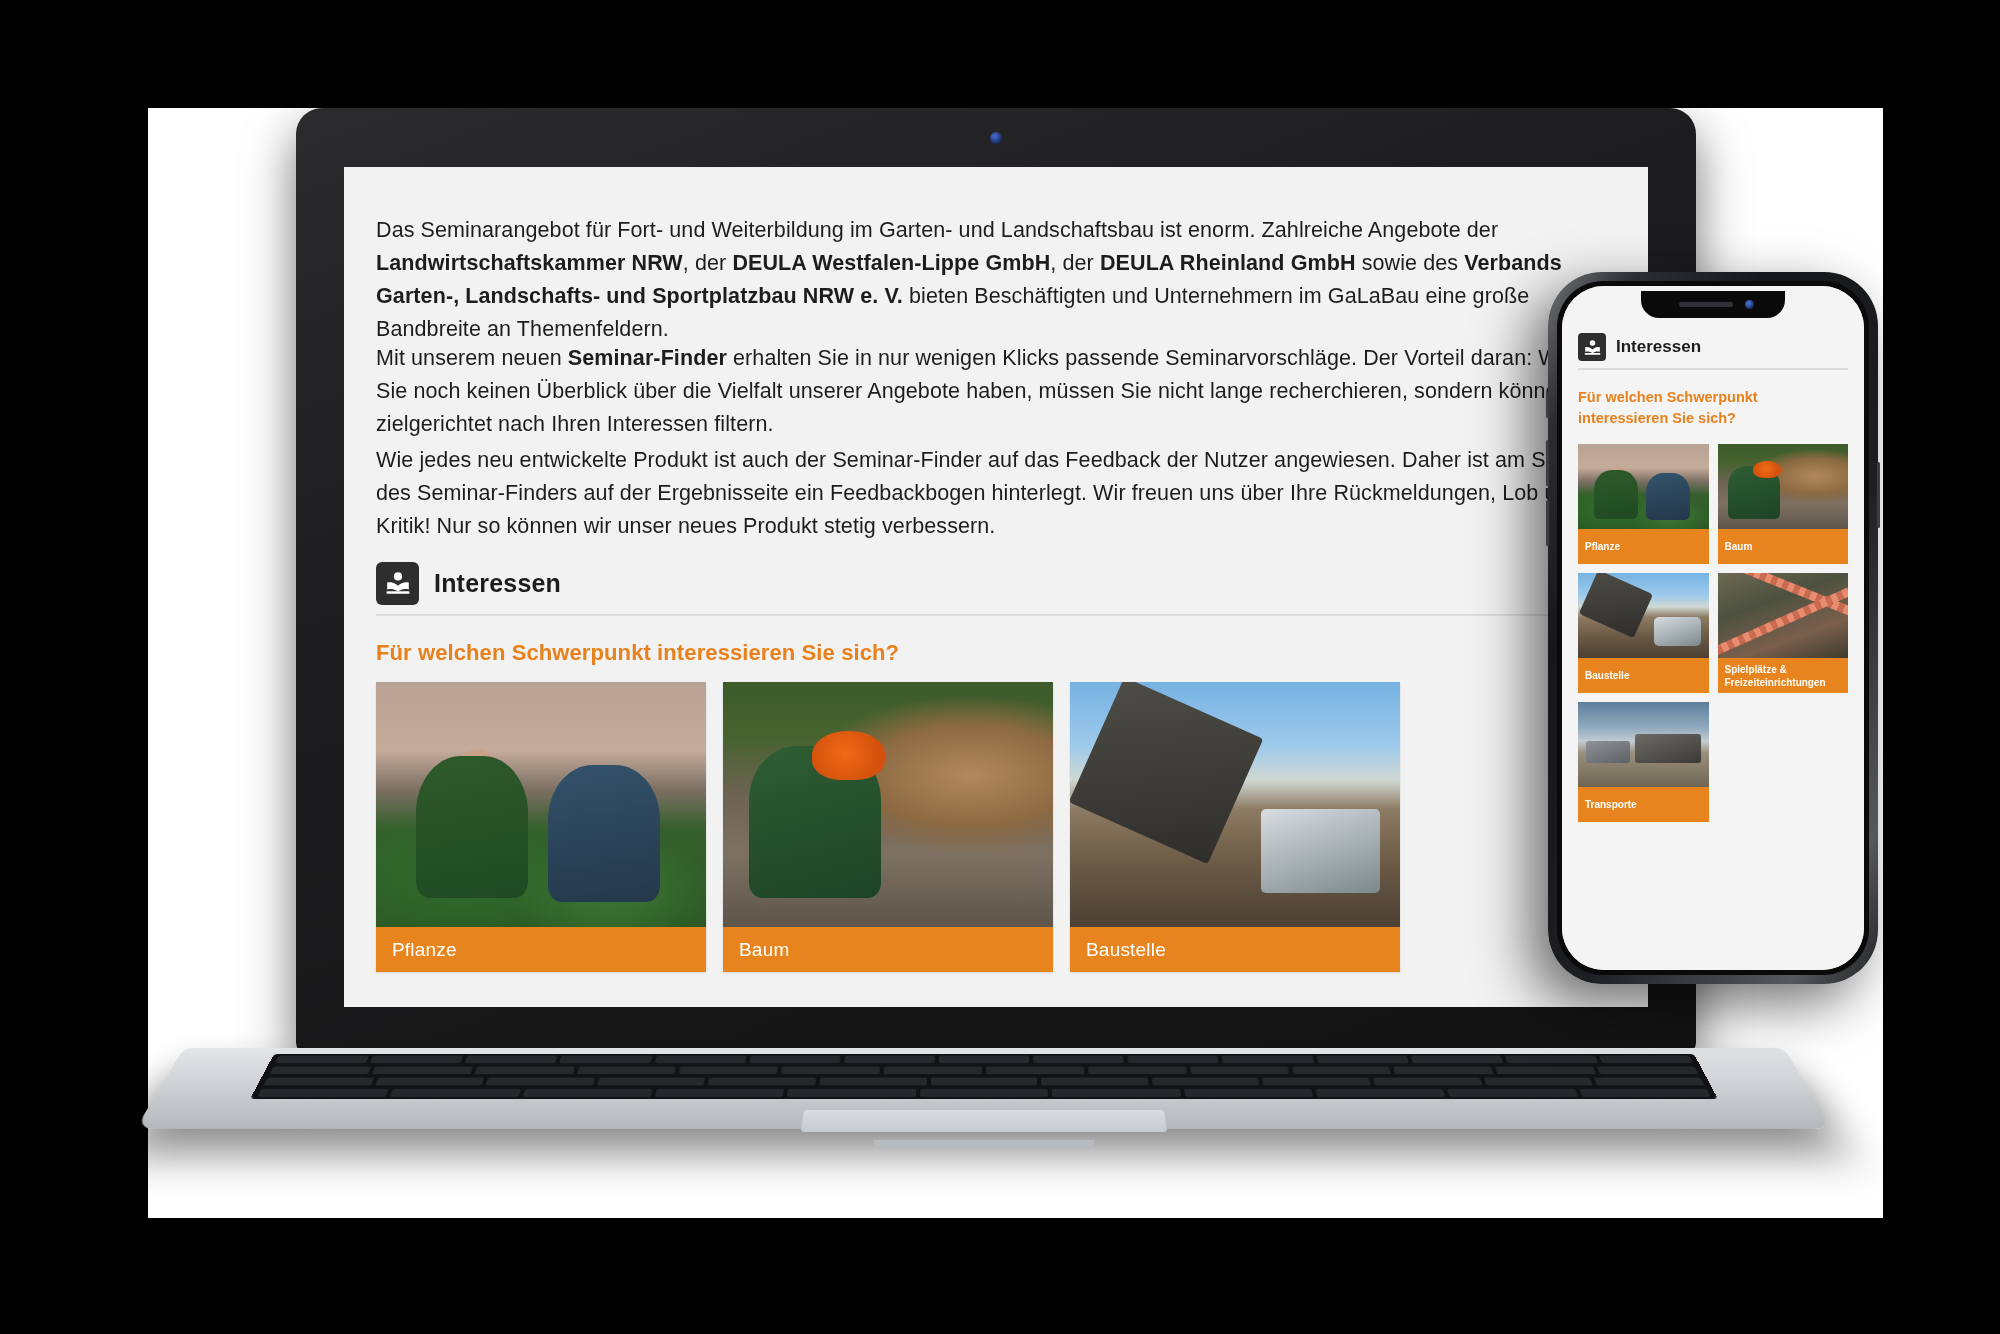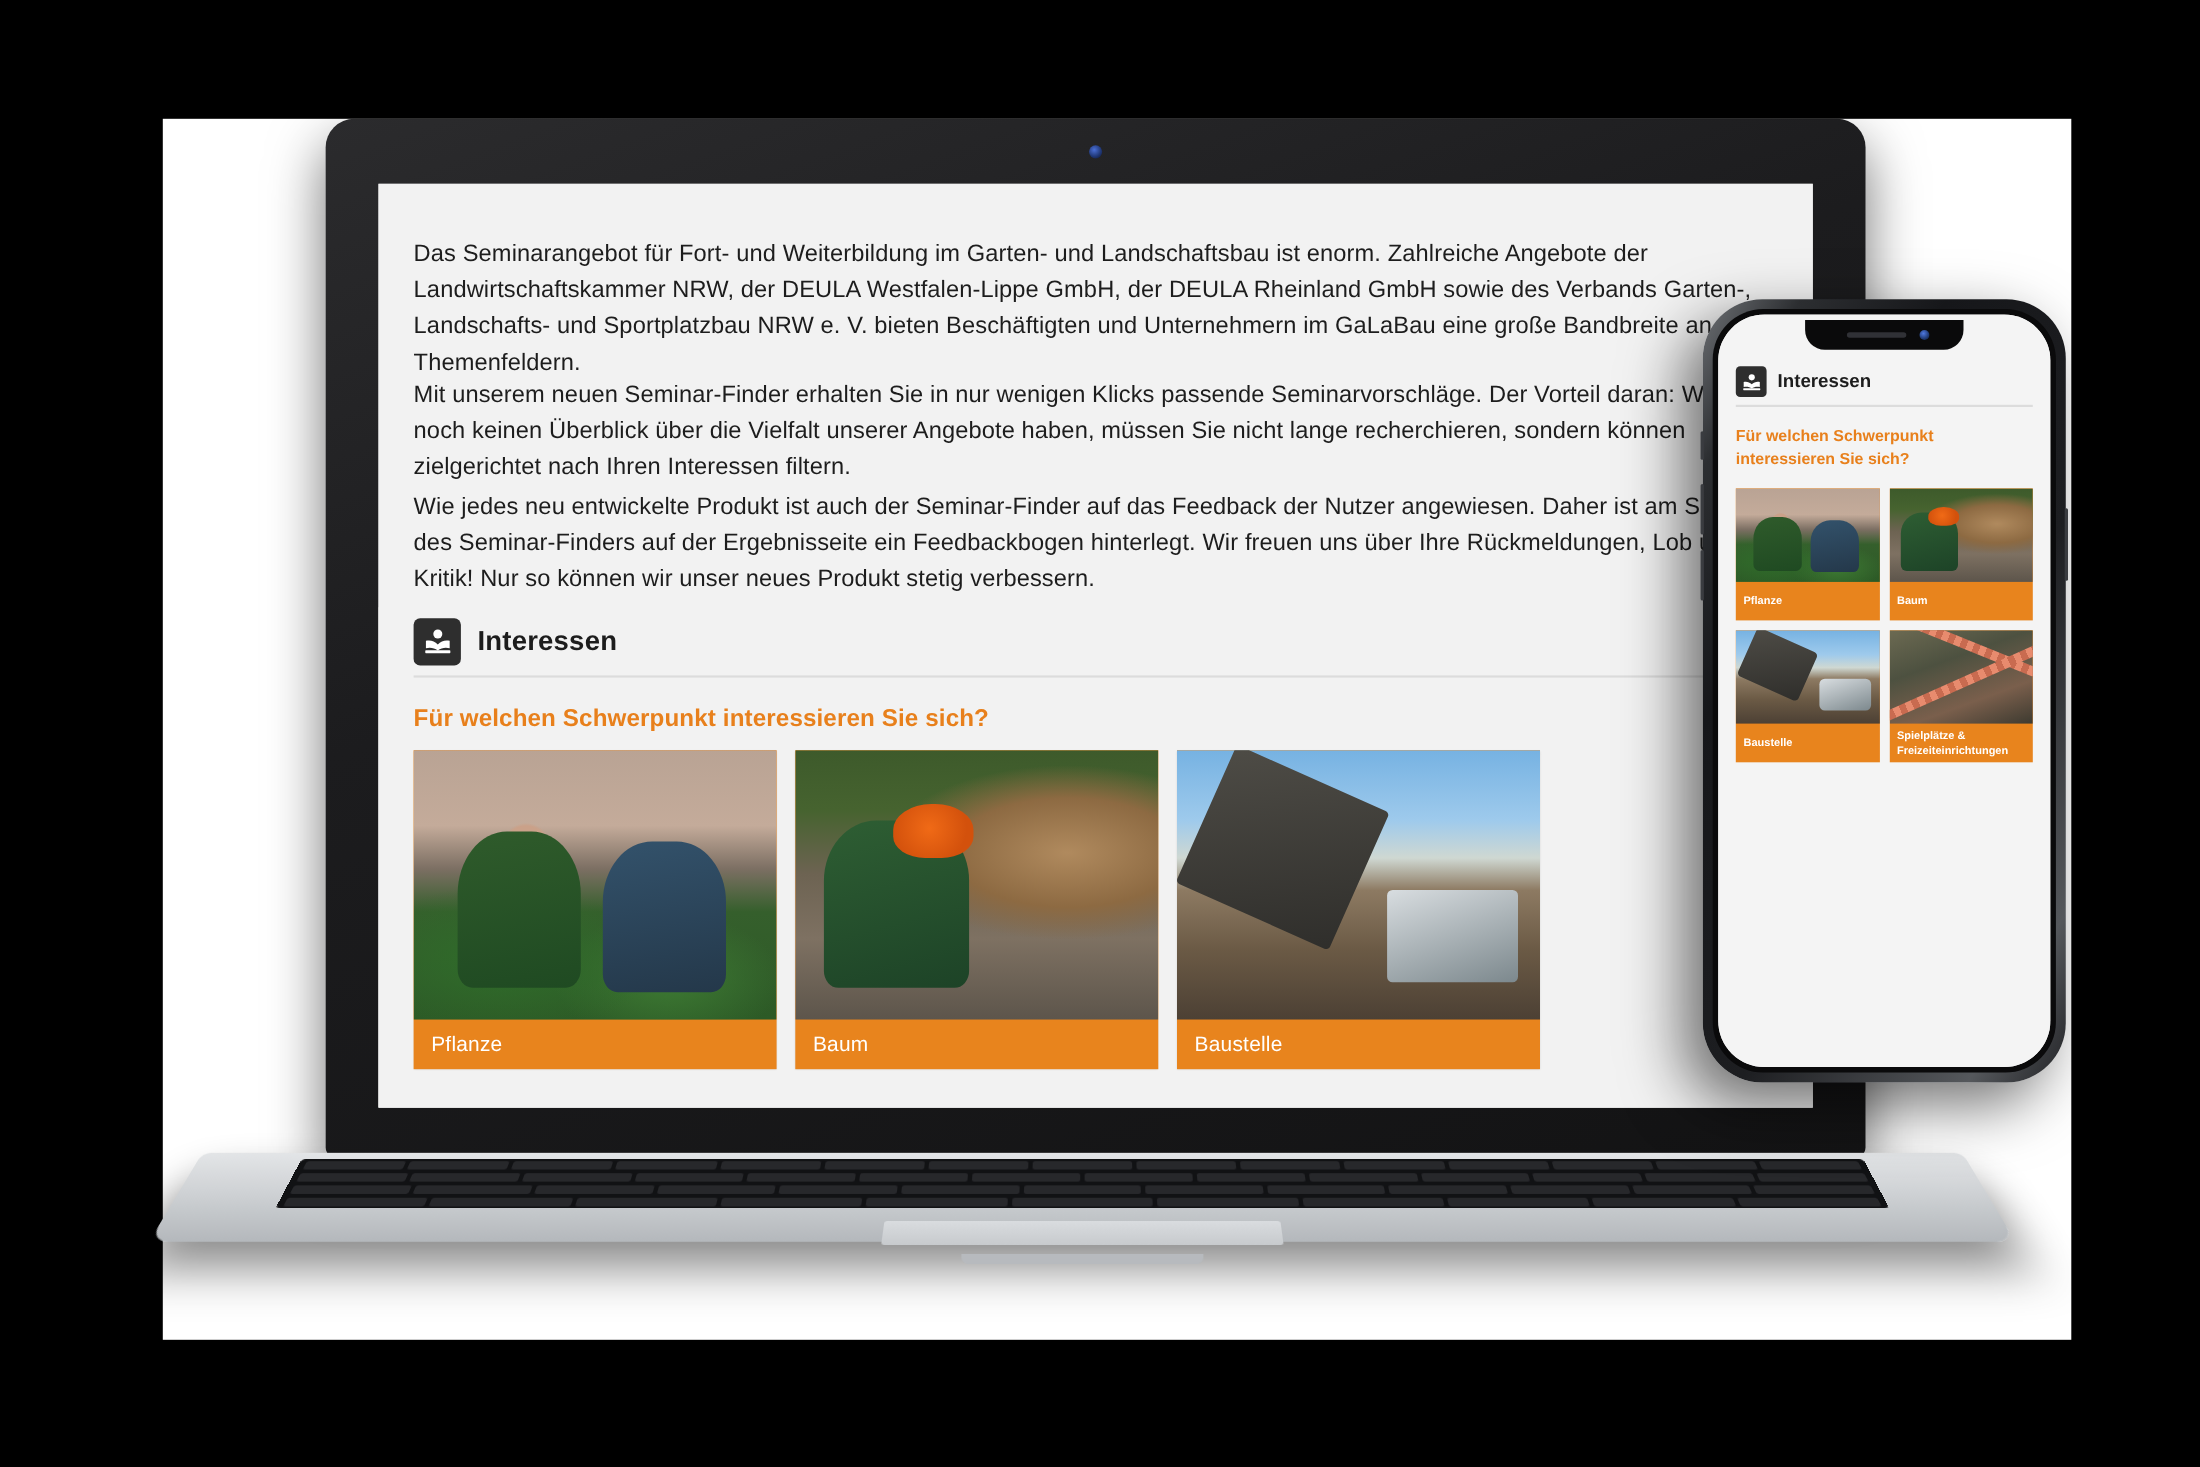--- a/index.html
+++ b/index.html
@@ -56,21 +56,21 @@
   }
   .copy{
     position:absolute;
     left:32px;
     width:1250px;
     color:#1d1d1d;
     font-size:21.5px;
     line-height:33px;
     letter-spacing:.1px;
   }
-  .copy b{font-weight:400;}
+  .copy b{font-weight:700;}
   #p1{top:25px;}
   #p2{top:153px;}
   #p3{top:255px;}
 
   
   #module{
     position:absolute;
     left:0;top:385px;
     width:1304px;height:455px;
     background:#f2f2f2;
@@ -500,18 +500,24 @@
           </div>
 
 
           <div class="pcard">
             <div class="pcard-img">
                 <div class="ph ph-spiel"></div>
               </div>
             <div class="pcard-label">Spielplätze &amp; Freizeiteinrichtungen</div>
           </div>
 
+          <div class="pcard">
+            <div class="pcard-img">
+                <div class="ph ph-transport"></div>
+              </div>
+            <div class="pcard-label">Transporte</div>
+          </div>
 
         </div>
       </div>
     </div>
   </div>
 </div>
 
 </body></html>

